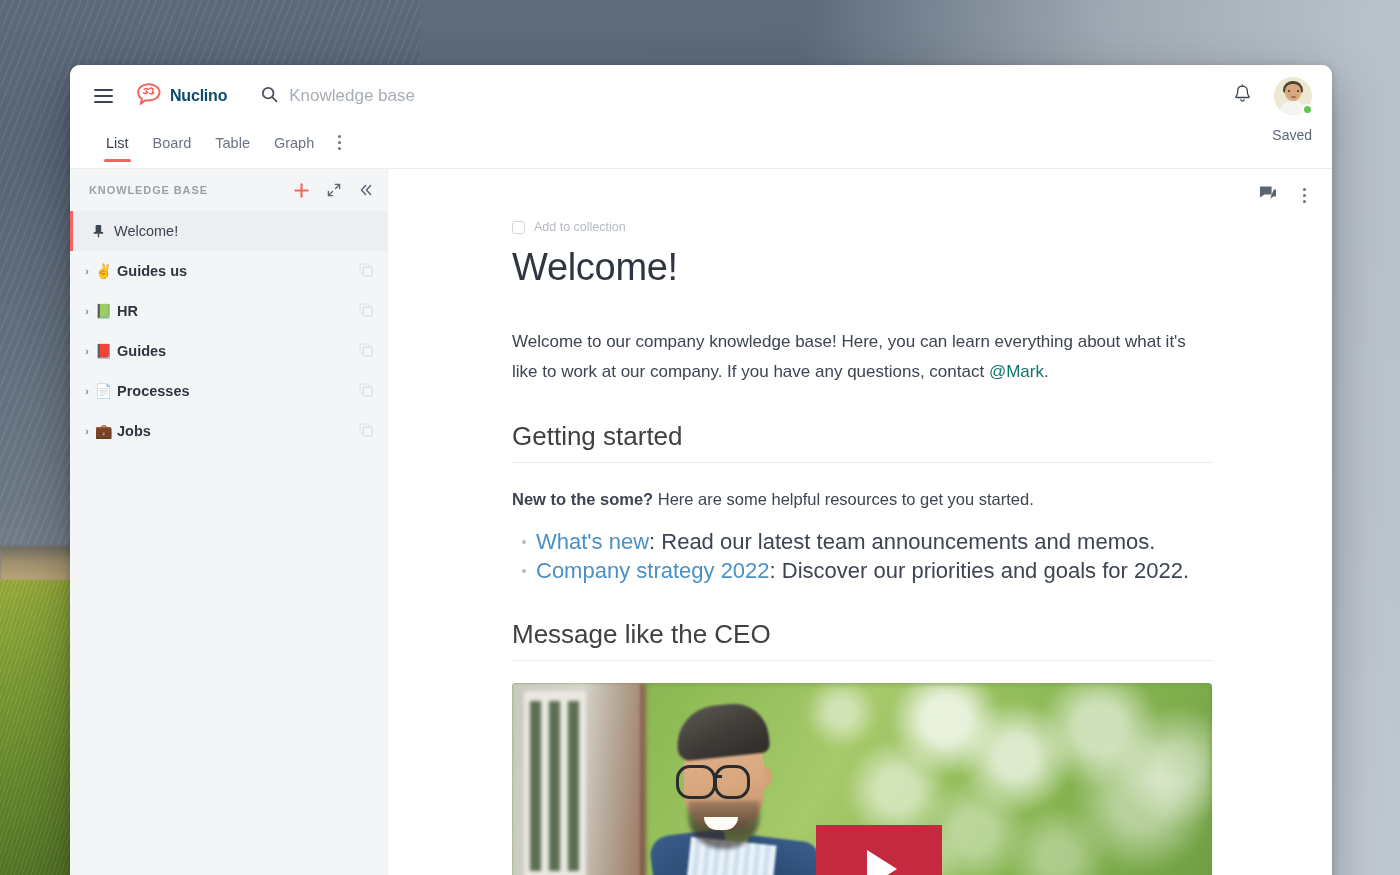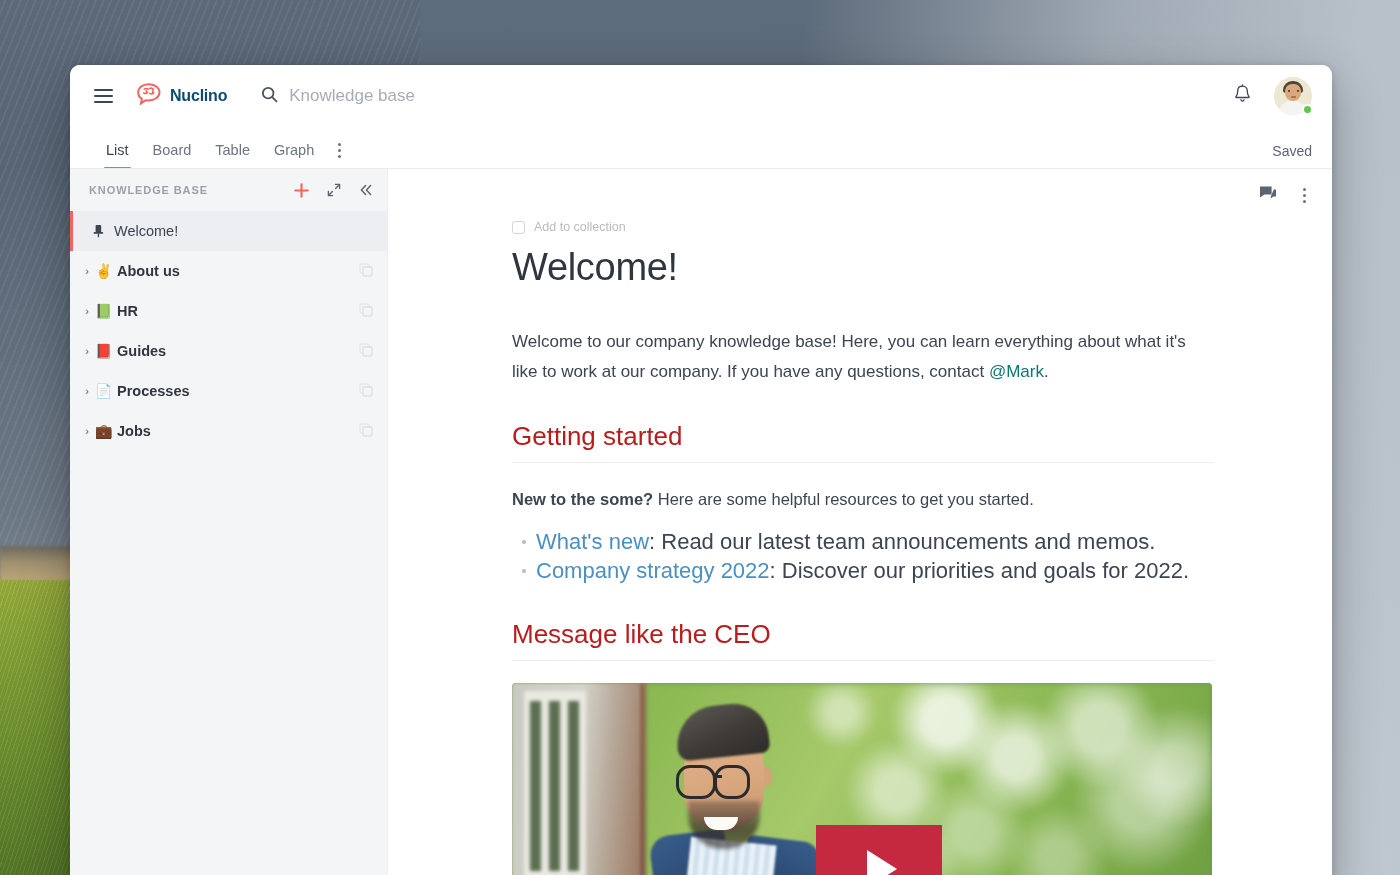--- a/index.html
+++ b/index.html
@@ -139,21 +139,21 @@
   .av-mouth{ position:absolute; left:17px; top:19px; width:5px; height:2px; background:#a9714f; border-radius:2px; }
   .av-body { position:absolute; left:5px; top:24px; width:28px; height:18px; background:#f4f4f0; border-radius:12px 12px 0 0; }
   .status-dot {
     position: absolute; right: -1px; bottom: 0px;
     width: 11px; height: 11px; border-radius: 50%;
     background: #5fc64f; border: 2px solid #fff;
   }
 
   
   .tabrow {
-    height: 42px; display: flex; align-items: flex-end;
+    height: 42px; display: flex; 
     padding: 0 20px 0 24px;
     background: #fff; flex: 0 0 auto;
     position: relative;
   }
   .tabs { display: flex; align-items: center; gap: 0; }
   .tab {
     font-size: 14.5px; color: #6b7480;
     padding: 0 12px 11px 12px; cursor: pointer;
     position: relative;
   }
@@ -245,21 +245,21 @@
     font-size: 38px; font-weight: normal; color: #2f3640;
     letter-spacing: -0.3px; margin-bottom: 38px;
   }
 
   .doc-para {
     font-size: 17px; line-height: 30px; color: #3c4551; margin-bottom: 34px;
   }
   .mention { color: #0f766e; cursor: pointer; }
 
   .doc-h2 {
-    font-size: 26px; font-weight: normal; color: #b91c1c;
+    font-size: 26px; font-weight: normal; color: #404040;
     padding-bottom: 10px; border-bottom: 1px solid #ededed;
     margin-bottom: 22px;
   }
   .doc-lead { font-size: 16.5px; line-height: 28px; color: #3c4551; margin-bottom: 14px; }
   .doc-lead b { font-weight: bold; }
 
   .doc-ul { list-style: none; margin-bottom: 34px; }
   .doc-li {
     font-size: 22px; line-height: 29px; color: #3c4551;
     padding-left: 24px; position: relative;
@@ -493,21 +493,21 @@
                 <rect x="1.6" y="8" width="9.6" height="1.8" rx=".9" fill="#3c4551"></rect>
                 <rect x="5.8" y="9.6" width="1.3" height="3.6" fill="#3c4551"></rect>
               </svg>
             </span>
             <span class="sb-label">Welcome!</span>
           </div>
 
           <div class="sb-item">
             <span class="sb-caret">›</span>
             <span class="sb-emoji">✌️</span>
-            <span class="sb-label">About us</span>
+            <span class="sb-label">Guides us</span>
             <span class="sb-copy">
               <svg width="14" height="14" viewBox="0 0 14 14" fill="none">
                 <rect x="1" y="1" width="9" height="9" rx="1.4" stroke="#dfe2e6" stroke-width="1.3"></rect>
                 <rect x="4" y="4" width="9" height="9" rx="1.4" stroke="#d5d9de" stroke-width="1.3" fill="#f4f5f7"></rect>
               </svg>
             </span>
           </div>
 
           <div class="sb-item">
             <span class="sb-caret">›</span>

